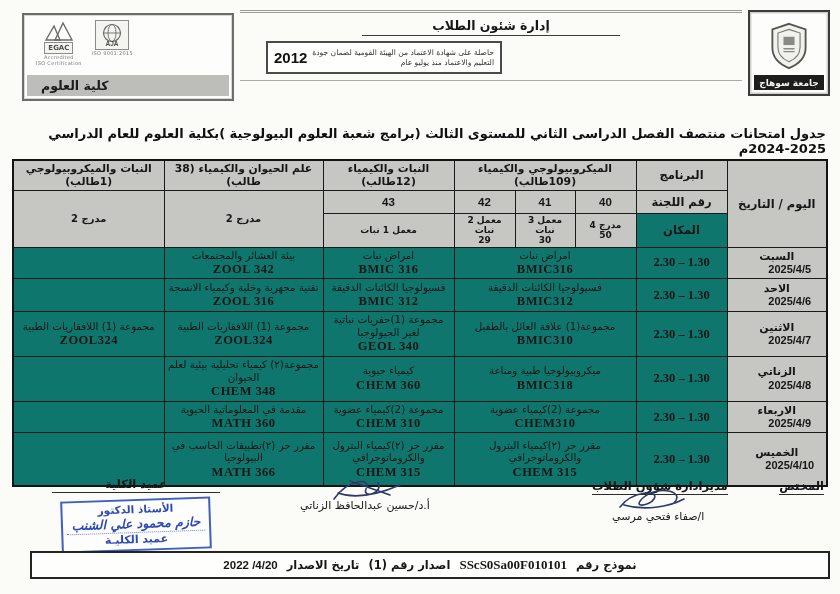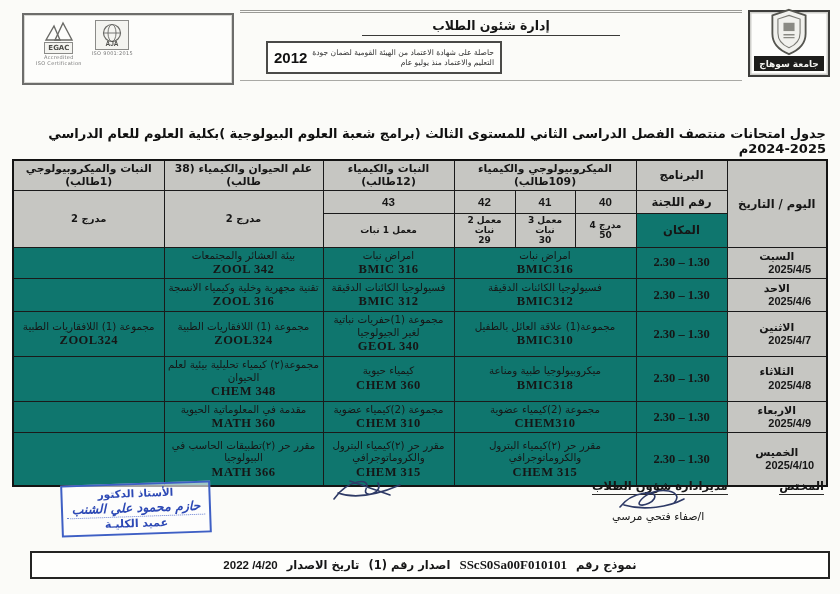--- a/index.html
+++ b/index.html
@@ -8,21 +8,21 @@
     position:relative;
     background:#fbfbf8;
     font-family:"DejaVu Sans", sans-serif;
     color:#161616;
     overflow:hidden;
   }
   .ltr { direction:ltr; unicode-bidi:embed; display:inline-block; }
 
   
   .hdr-left {
-    position:absolute; left:22px; top:13px; width:212px; height:72px;
+    position:absolute; left:22px; top:13px; width:212px; height:88px;
     border:2px solid #6d6d6b; background:#fdfdfb; box-shadow: inset 0 0 0 1px #d8d8d4;
   }
   .logos { display:flex; gap:10px; padding:5px 0 0 12px; }
   .logo-box { display:flex; flex-direction:column; align-items:center; color:#555; }
   .logo-frame { border:1px solid #8b8b88; padding:1px 3px; background:#f4f4f0; }
   .logo-cap { font-size:5px; color:#777; letter-spacing:.3px; }
   .faculty-bar {
     position:absolute; left:3px; right:3px; bottom:3px; height:21px;
     background:#bdbdb9; display:flex; align-items:center;
     direction:rtl; justify-content:flex-end; padding-left:14px;
@@ -36,21 +36,21 @@
   }
   .accred-box {
     margin:5px 0 0 26px; width:236px; min-height:33px;
     border:2px solid #4a4a48; background:#fefefc;
     display:flex; direction:rtl; align-items:center; gap:4px; padding:2px 6px;
   }
   .accred-text { font-size:7.6px; color:#333; line-height:1.25; text-align:right; }
   .accred-year { font-weight:bold; font-size:15px; color:#111; font-family:"Liberation Sans",sans-serif; }
   .hdr-center-underline { margin:6px 0 0 0; border-bottom:1.5px solid #a9a9a5; }
   .hdr-right {
-    position:absolute; left:748px; top:10px; width:82px; height:67px;
+    position:absolute; left:748px; top:10px; width:82px; height:86px;
     border:2.5px solid #3c3c3a; background:#fdfdfb; box-shadow: inset 0 0 0 1.5px #cfcfcb;
     display:flex; flex-direction:column; align-items:center; justify-content:flex-end; padding:4px;
   }
   .emblem { flex:1; display:flex; align-items:center; justify-content:center; }
   .univ-bar {
     width:100%; background:#1d1d1b; color:#f4f4f0; text-align:center;
     font-size:9px; font-weight:bold; padding:2.5px 0; direction:rtl; letter-spacing:1px;
   }
 
   
@@ -134,20 +134,21 @@
         <svg width="26" height="26" viewBox="0 0 26 26">
           <circle cx="13" cy="11" r="8.5" fill="none" stroke="#6a6a66" stroke-width="1.2"></circle>
           <ellipse cx="13" cy="11" rx="4" ry="8.5" fill="none" stroke="#6a6a66" stroke-width=".9"></ellipse>
           <line x1="4.5" y1="11" x2="21.5" y2="11" stroke="#6a6a66" stroke-width=".9"></line>
           <text x="13" y="24" font-size="6.5" font-weight="bold" fill="#4c4c48" text-anchor="middle" font-family="Liberation Sans, sans-serif">AJA</text>
         </svg>
       </div>
       <div class="logo-cap">ISO 9001:2015</div>
     </div>
   </div>
+  <div class="faculty-bar">كلية العلوم</div>
 </div>
 
 <div class="hdr-center">
   <div class="dept-line">
     <span class="dept-title">إدارة شئون الطلاب</span>
   </div>
   <div class="accred-box">
     <span class="accred-text">حاصلة على شهادة الاعتماد من الهيئة القومية لضمان جودة التعليم والاعتماد منذ يوليو عام</span>
     <span class="accred-year">2012</span>
   </div>
@@ -266,21 +267,21 @@
           <td class="w course-cell" colspan="1">
             <div class="c-name">مجموعة (1) اللافقاريات الطبية</div>
             <div class="c-code">ZOOL324</div>
           </td>
           <td class="w course-cell" colspan="1">
             <div class="c-name">مجموعة (1) اللافقاريات الطبية</div>
             <div class="c-code">ZOOL324</div>
           </td>
         </tr>
         <tr style="height: 45px;">
-          <td class="g day-cell"><span>الثلاثاء</span><span class="ltr">2025/4/8</span></td>
+          <td class="g day-cell"><span>الزناتي</span><span class="ltr">2025/4/8</span></td>
           <td class="w time-cell"><span class="ltr">2.30 – 1.30</span></td>
           <td class="w course-cell" colspan="3">
             <div class="c-name">ميكروبيولوجيا طبية ومناعة</div>
             <div class="c-code">BMIC318</div>
           </td>
           <td class="w course-cell" colspan="1">
             <div class="c-name">كيمياء حيوية</div>
             <div class="c-code">CHEM 360</div>
           </td>
           <td class="w course-cell" colspan="1">
@@ -337,23 +338,25 @@
   </span>
   <span class="sname">ا/صفاء فتحي مرسي</span>
 </div>
 
 <div class="f-mid">
   <div class="sig">
     <svg width="90" height="26" viewBox="0 0 90 26" style="margin:0 auto;">
       <path d="M14 22 C 28 2, 52 0, 46 12 C 42 22, 64 16, 58 6 M18 16 C 40 24, 66 14, 80 8 M30 4 L 70 18" fill="none" stroke="#2e3a66" stroke-width="1.6" stroke-linecap="round"></path>
     </svg>
   </div>
+  <div class="sname">أ.د/حسين عبدالحافظ الزناتي</div>
 </div>
 
 <div class="f-left">
+  <span class="dean-title lbl">عميد الكلية</span>
   <div class="stamp">
     <div class="l1">الأستاذ الدكتور</div>
     <div class="l2">حازم محمود علي الشنب</div>
     <div class="l3">عميد الكليـة</div>
   </div>
 </div>
 
 <div class="form-box">
   <span class="ar">نموذج رقم</span>
   <span class="code ltr">SScS0Sa00F010101</span>

